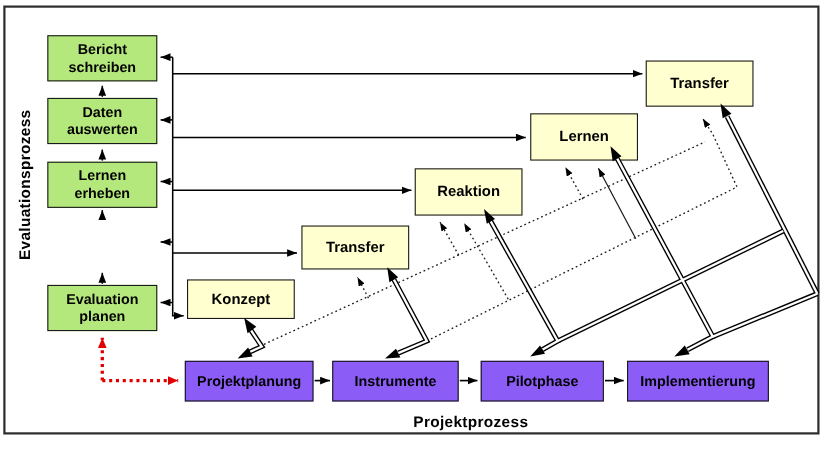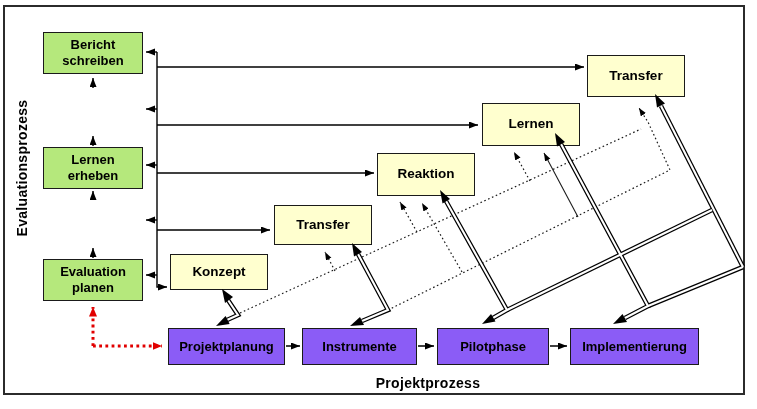--- a/index.html
+++ b/index.html
@@ -35,20 +35,21 @@
 </head>
 <body>
 
 <div class="stage">
   <div class="frame"></div>
 
   <div class="axis y-axis">Evaluationsprozess</div>
   <div class="axis x-axis">Projektprozess</div>
 
   <div class="box eval-step" style="top:32px">Bericht schreiben</div>
+  <div class="box eval-step" style="top:89px">Daten auswerten</div>
   <div class="box eval-step" style="top:147px">Lernen erheben</div>
   <div class="box eval-step" style="top:259px">Evaluation planen</div>
 
   <div class="box eval-obj" style="left:170px;top:254px;height:36px">Konzept</div>
   <div class="box eval-obj" style="left:274px;top:205px;height:40px">Transfer</div>
   <div class="box eval-obj" style="left:377px;top:153px;height:43px">Reaktion</div>
   <div class="box eval-obj" style="left:482px;top:103px;height:43px">Lernen</div>
   <div class="box eval-obj" style="left:587px;top:55px;height:42px">Transfer</div>
 
   <div class="box phase" style="left:168px;width:117px">Projektplanung</div>

